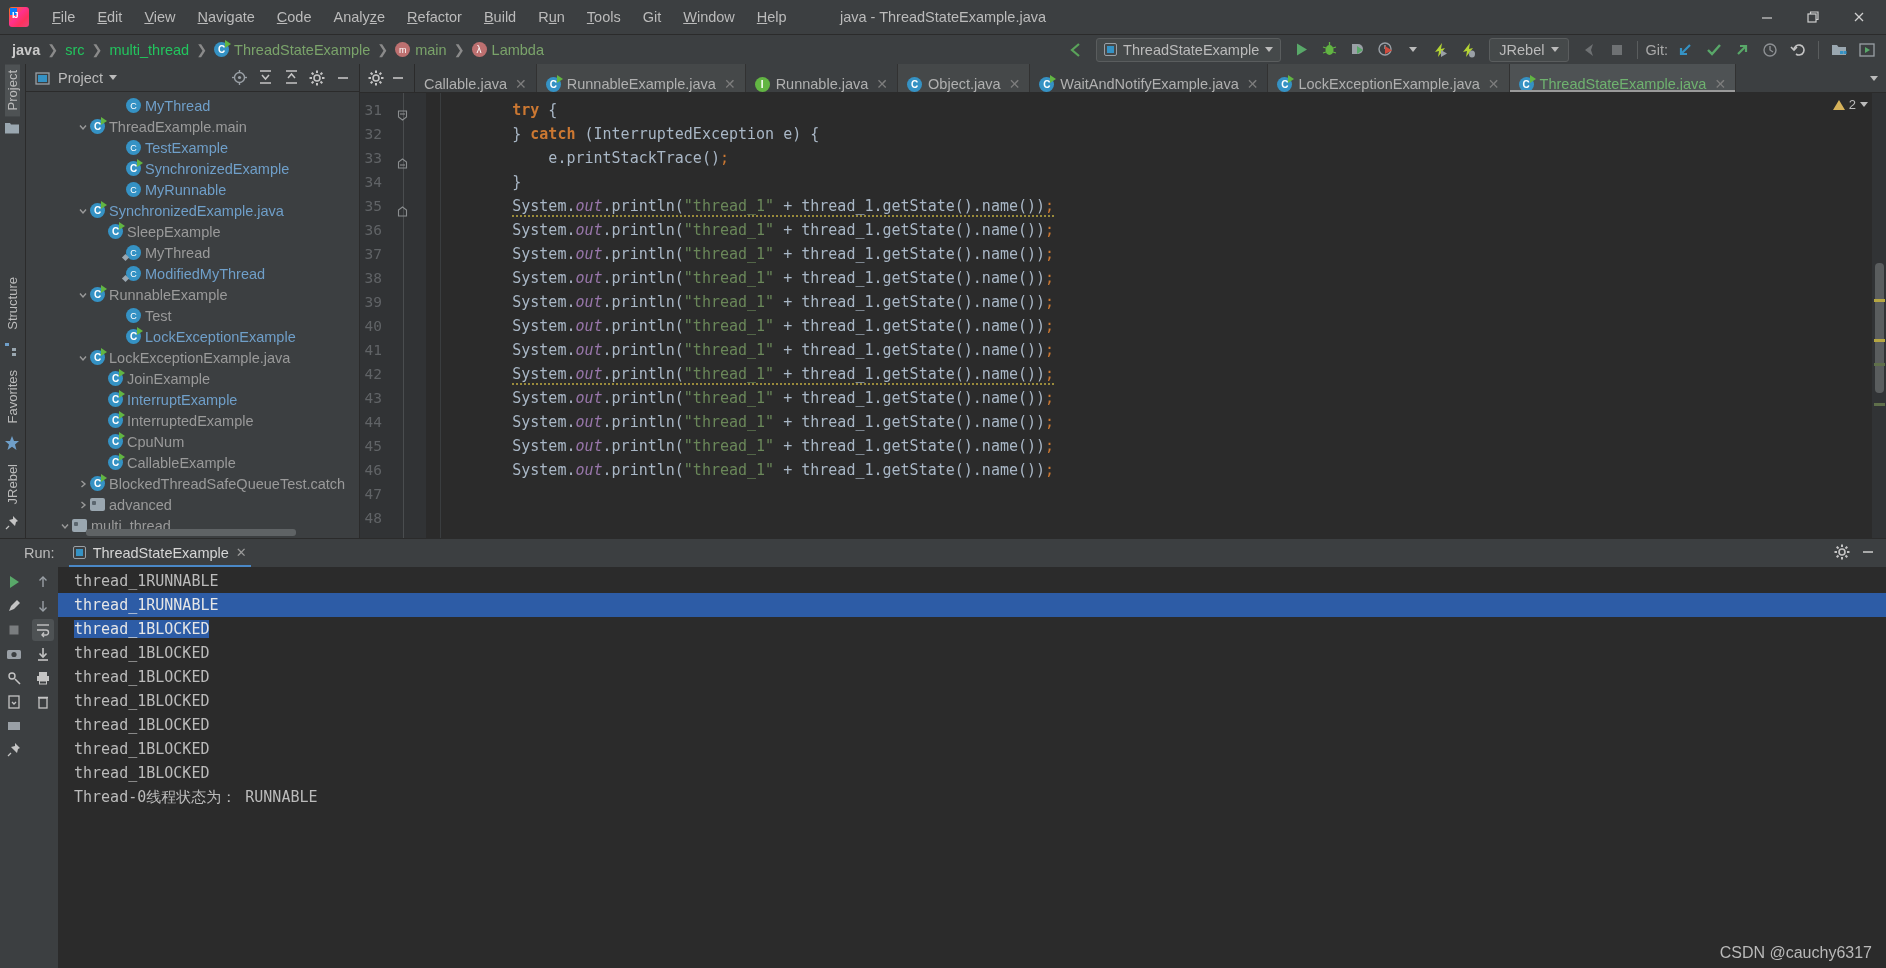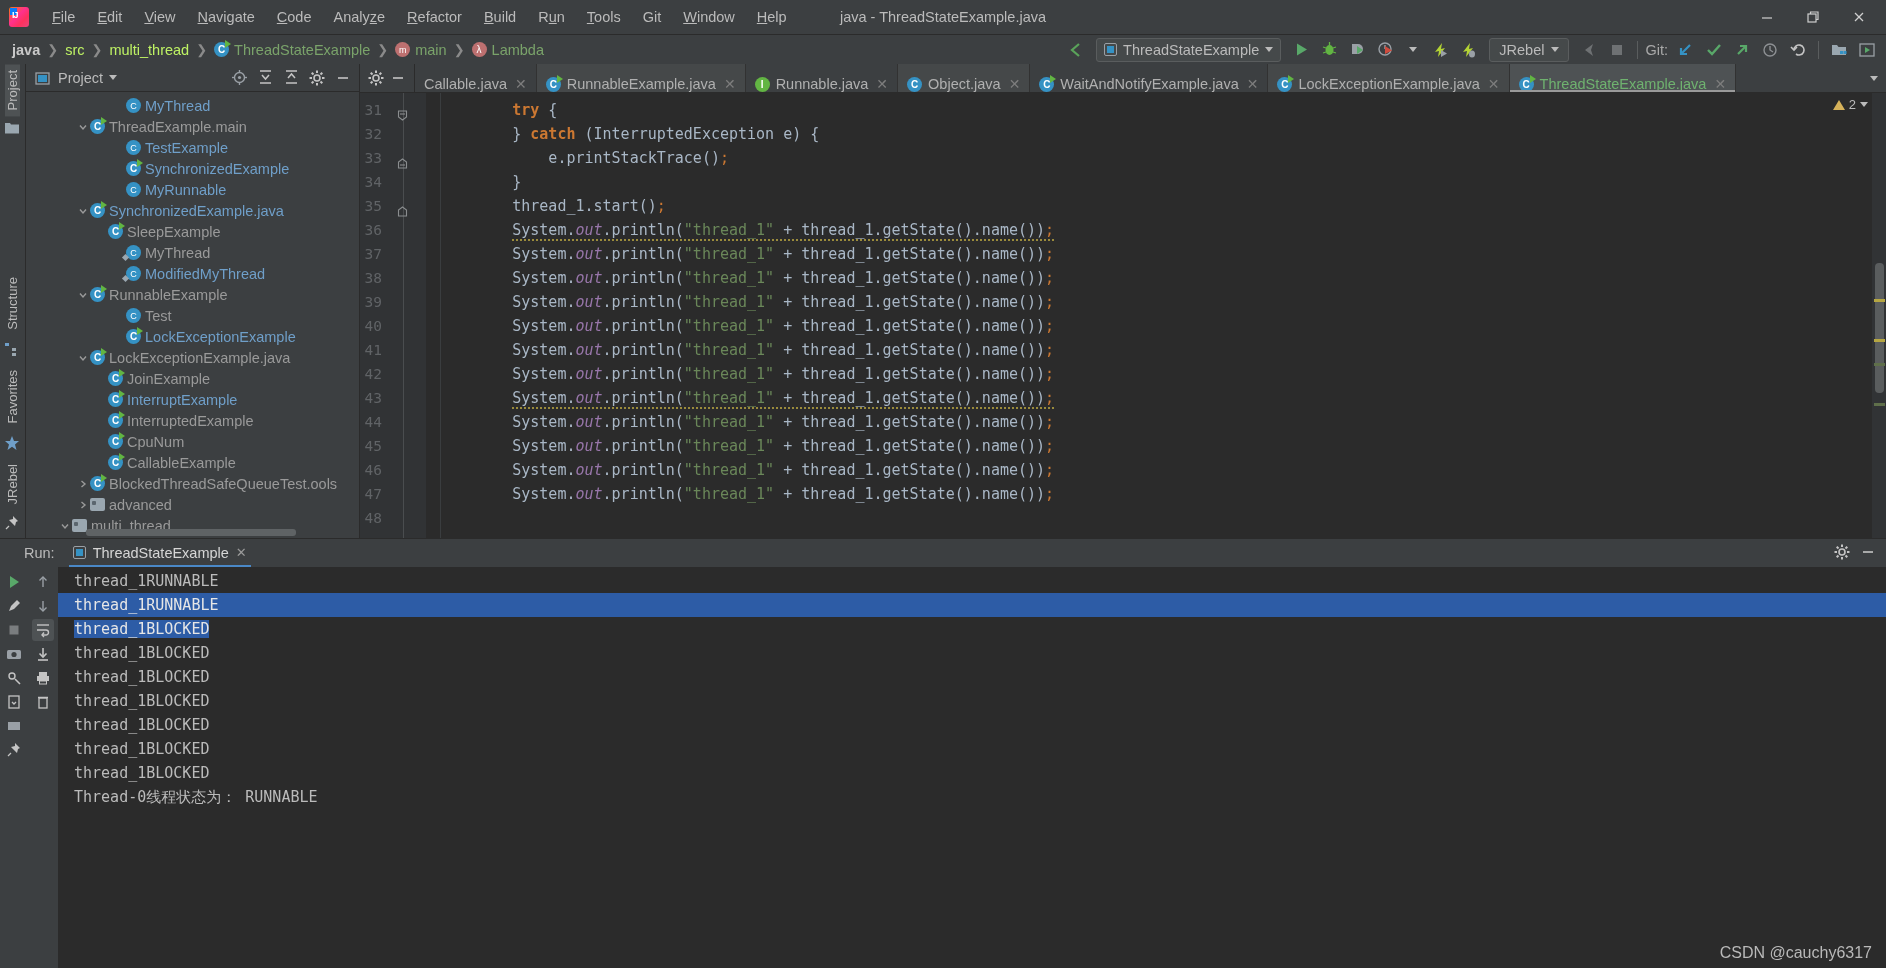--- a/index.html
+++ b/index.html
@@ -45,21 +45,21 @@
   .win-btn { width: 46px; height: 30px; display: flex; align-items: center; justify-content: center; color: #cfcfcf; }
 
   
   .navbar {
     height: 30px; flex: 0 0 30px; display: flex; align-items: center;
     background: #3c3f41; border-top: 1px solid #2b2b2b; padding-left: 8px;
   }
   .crumbs { display: flex; align-items: center; gap: 0; font-size: 14.5px; }
   .crumb { display: flex; align-items: center; padding: 2px 4px; white-space: nowrap; }
   .crumb.b { font-weight: bold; color: #c9c9c9; }
-  .crumb.plain { color: #bef264; }
+  .crumb.plain { color: #22c55e; }
   .crumb.green { color: #7aa36a; }
   .sep { color: #8a8a8a; padding: 0 3px; font-size: 13px; }
   .ic { display: inline-flex; align-items: center; justify-content: center; margin-right: 5px; flex: none; }
   .cls-ic {
     width: 15px; height: 15px; border-radius: 50%;
     background: #3592c4; color: #fff; font-size: 10px; font-weight: bold;
     display: inline-flex; align-items: center; justify-content: center; position: relative;
   }
   .cls-ic.run::after {
     content: ""; position: absolute; right: -2px; top: -2px;
@@ -619,21 +619,21 @@
             <span class="cls-ic run">C</span>
             <span class="tname c-blue">CallableExample</span>
           </div>
           <div class="trow" style="padding-left: 50px;">
             <span class="twist">
               <svg width="10" height="10" viewBox="0 0 10 10">
                 <polyline points="3.5,2 7,5 3.5,8" fill="none" stroke="#9a9a9a" stroke-width="1.4"></polyline>
               </svg>
             </span>
             <span class="cls-ic run">C</span>
-            <span class="tname c-blue">BlockedThreadSafeQueueTest.ools</span>
+            <span class="tname c-blue">BlockedThreadSafeQueueTest.catch</span>
           </div>
           <div class="trow" style="padding-left: 50px;">
             <span class="twist">
               <svg width="10" height="10" viewBox="0 0 10 10">
                 <polyline points="3.5,2 7,5 3.5,8" fill="none" stroke="#9a9a9a" stroke-width="1.4"></polyline>
               </svg>
             </span>
             <span class="folder-ic"></span>
             <span class="tname c-blue">advanced</span>
           </div>
@@ -744,21 +744,20 @@
             <div class="gline">46</div>
             <div class="gline">47</div>
             <div class="gline">48</div>
           </div>
         <div class="code" id="code">
           <div class="rmargin" style="left:14px;"></div>
         <div class="cl">        <span class="kw">try</span> {</div>
             <div class="cl">        } <span class="kw">catch</span> (InterruptedException e) {</div>
             <div class="cl">            e.printStackTrace()<span class="sem">;</span></div>
             <div class="cl">        }</div>
-            <div class="cl">        thread_1.start()<span class="sem">;</span></div>
             <div class="cl">        <span class="warnu">System.<span class="fld">out</span>.println(<span class="str">"thread_1"</span> + thread_1.getState().name())<span class="sem">;</span></span></div>
             <div class="cl">        System.<span class="fld">out</span>.println(<span class="str">"thread_1"</span> + thread_1.getState().name())<span class="sem">;</span></div>
             <div class="cl">        System.<span class="fld">out</span>.println(<span class="str">"thread_1"</span> + thread_1.getState().name())<span class="sem">;</span></div>
             <div class="cl">        System.<span class="fld">out</span>.println(<span class="str">"thread_1"</span> + thread_1.getState().name())<span class="sem">;</span></div>
             <div class="cl">        System.<span class="fld">out</span>.println(<span class="str">"thread_1"</span> + thread_1.getState().name())<span class="sem">;</span></div>
             <div class="cl">        System.<span class="fld">out</span>.println(<span class="str">"thread_1"</span> + thread_1.getState().name())<span class="sem">;</span></div>
             <div class="cl">        System.<span class="fld">out</span>.println(<span class="str">"thread_1"</span> + thread_1.getState().name())<span class="sem">;</span></div>
             <div class="cl">        <span class="warnu">System.<span class="fld">out</span>.println(<span class="str">"thread_1"</span> + thread_1.getState().name())<span class="sem">;</span></span></div>
             <div class="cl">        System.<span class="fld">out</span>.println(<span class="str">"thread_1"</span> + thread_1.getState().name())<span class="sem">;</span></div>
             <div class="cl">        System.<span class="fld">out</span>.println(<span class="str">"thread_1"</span> + thread_1.getState().name())<span class="sem">;</span></div>

